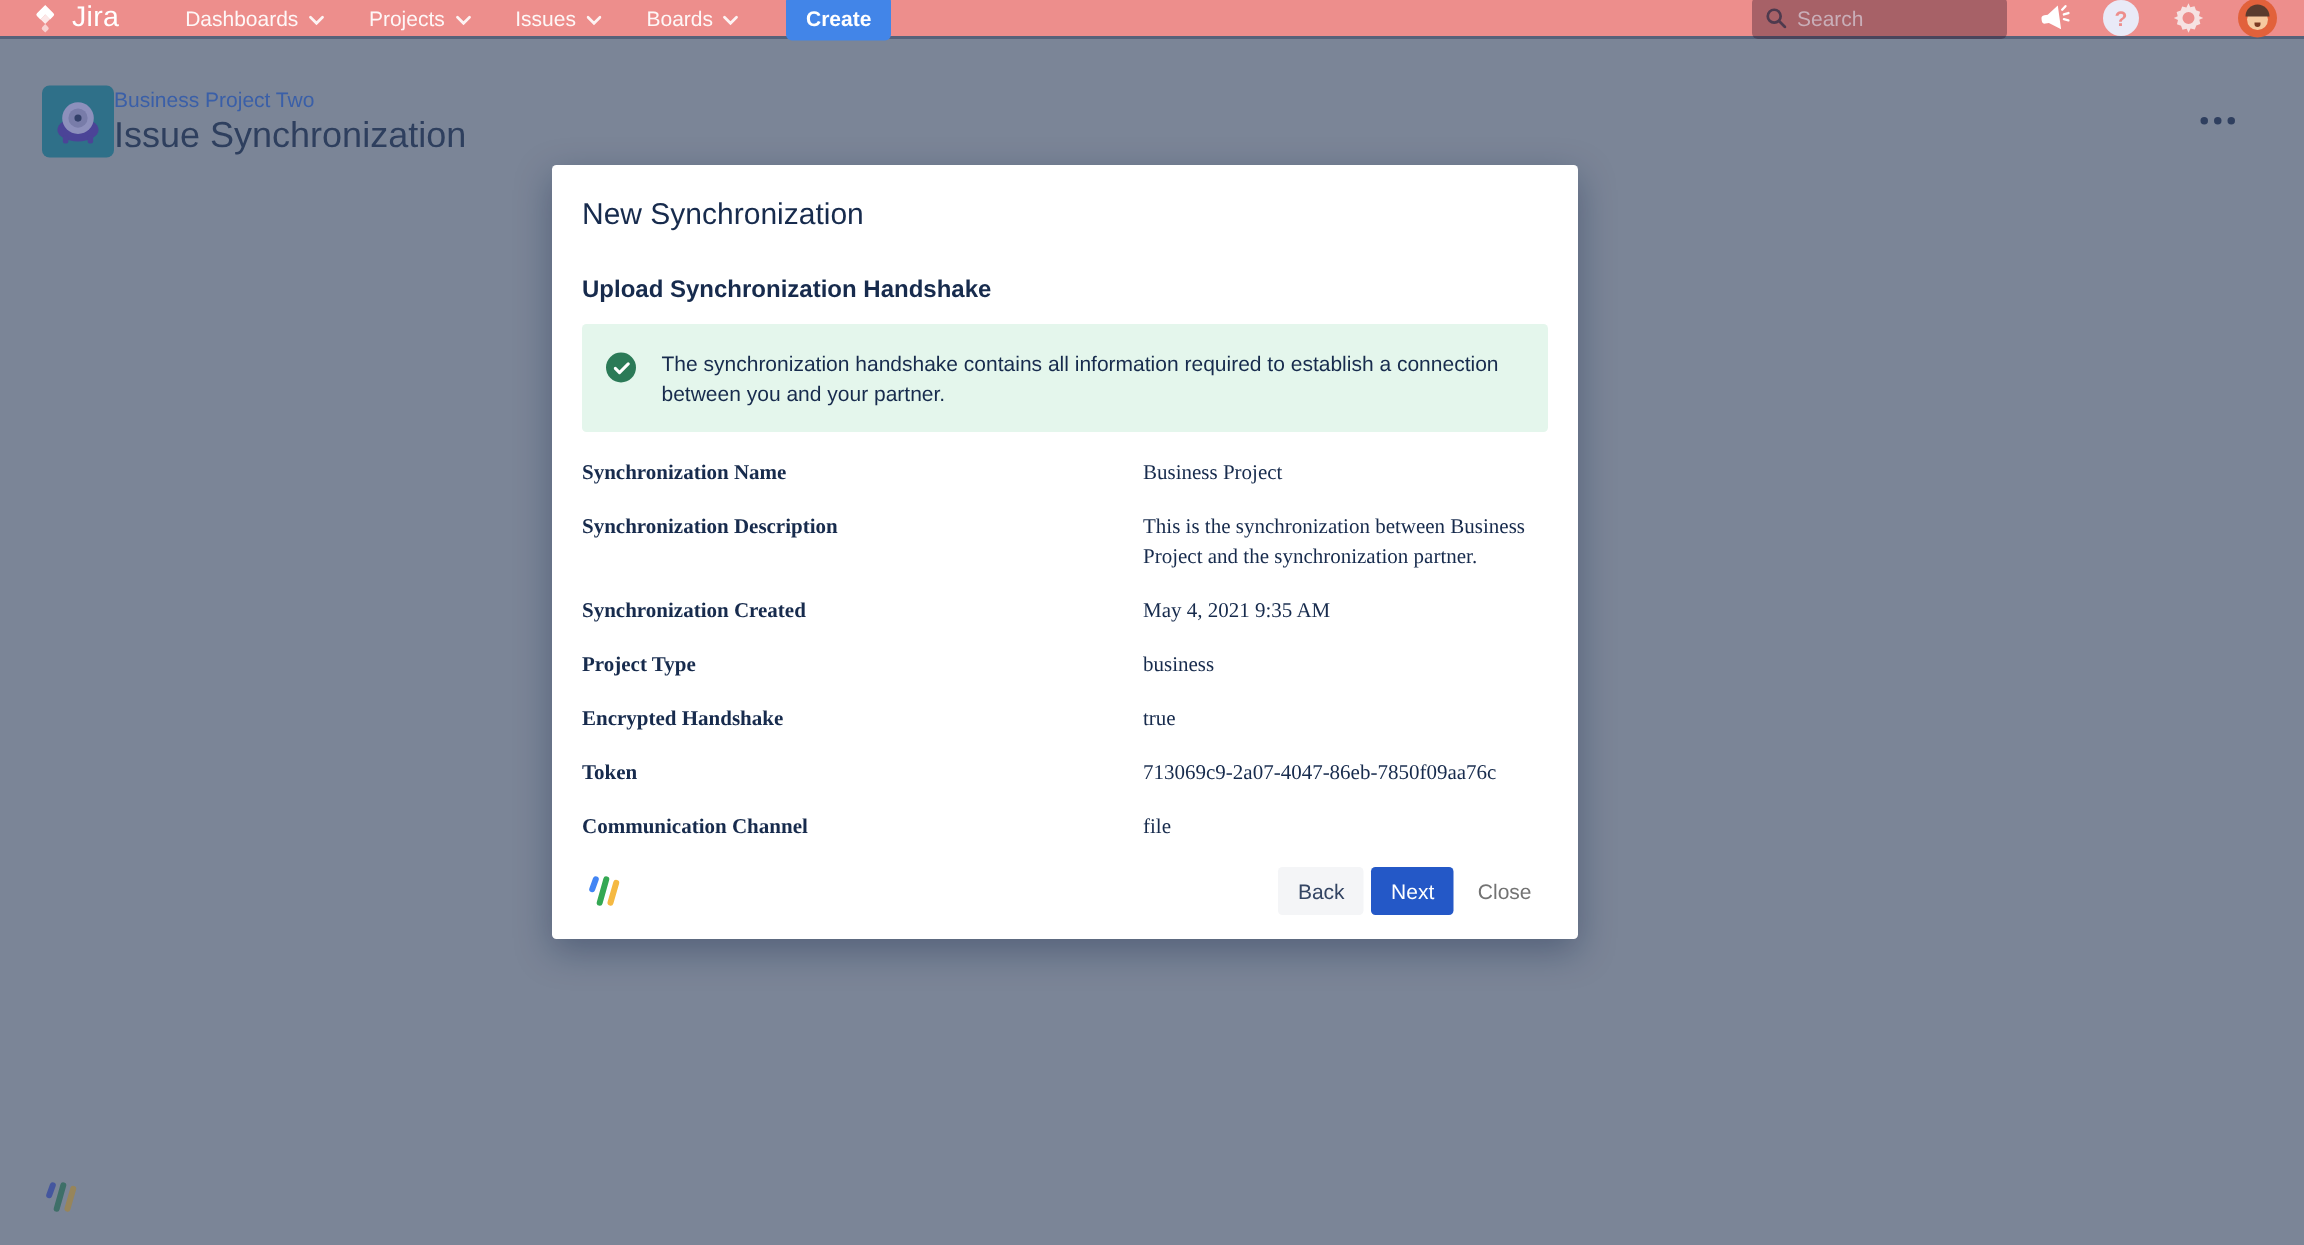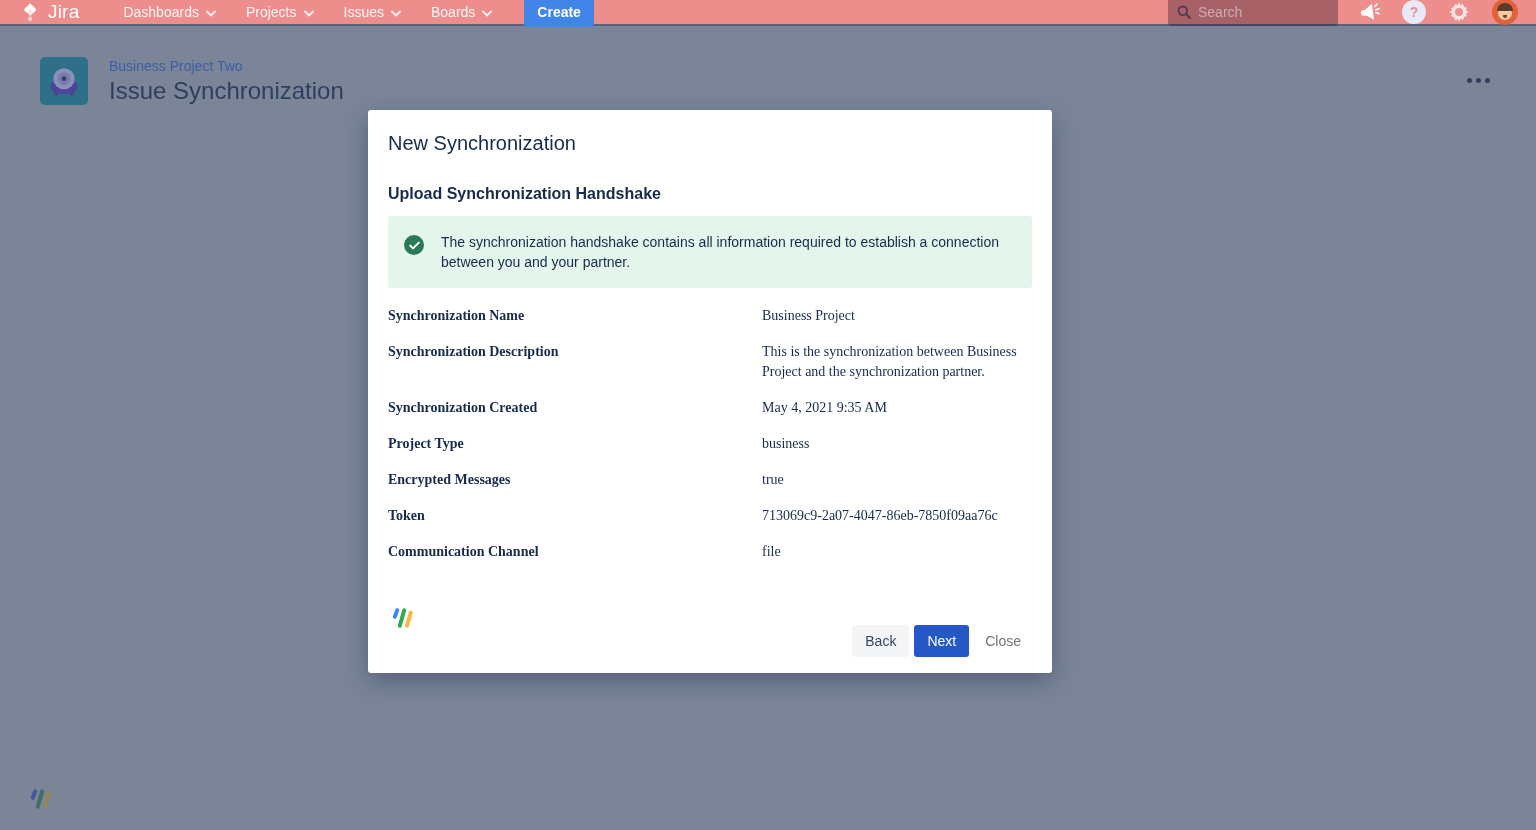--- a/index.html
+++ b/index.html
@@ -49,21 +49,21 @@
   }
   .avatar {
     width: 26px; height: 26px; border-radius: 50%;
     background: #E2613B; position: relative; overflow: hidden;
   }
   .avatar .face { position: absolute; left: 6px; top: 7px; width: 14px; height: 14px; border-radius: 50%; background: #F6C9A0; }
   .avatar .hair { position: absolute; left: 5px; top: 4px; width: 16px; height: 8px; border-radius: 8px 8px 0 0; background: #5A3B2E; }
   .avatar .mouth { position: absolute; left: 11px; top: 16px; width: 4px; height: 2.5px; border-radius: 0 0 4px 4px; background: #7C3A23; }
 
   
-  .page-header { position: absolute; top: 57px; left: 40px; display: flex; align-items: center; gap: 21px; }
+  .page-header { position: absolute; top: 57px; left: 28px; display: flex; align-items: center; }
   .project-avatar {
     width: 48px; height: 48px; border-radius: 5px; background: #2F7089;
     display: flex; align-items: center; justify-content: center;
   }
   .crumb { color: #3A5FA8; font-size: 14px; cursor: pointer; }
   .page-title { color: #2E3F5E; font-size: 24px; font-weight: 500; margin-top: 3px; }
   .more-btn {
     position: absolute; top: 72px; right: 40px;
     background: none; border: none; cursor: pointer;
     display: flex; gap: 4px; padding: 6px;
@@ -91,21 +91,21 @@
   .info-text { color: #172B4D; font-size: 14px; line-height: 20px; max-width: 690px; }
 
   .fields { margin-top: 18px; }
   .field-row { display: flex; margin-bottom: 16px; font-family: Liberation Serif, serif; }
   .field-label { flex: 0 0 374px; color: #172B4D; font-size: 14px; font-weight: 700; line-height: 20px; }
   .field-value { color: #172B4D; font-size: 14px; line-height: 20px; max-width: 382px; }
 
   .modal-footer { margin-top: 14px; display: flex; align-items: center; }
   .footer-logo { display: flex; align-items: center; }
   .footer-buttons { margin-left: auto; display: flex; align-items: center; gap: 5px; }
-  .btn { font-family: "Liberation Sans", sans-serif; font-size: 14px; border: none; border-radius: 3px; height: 32px; padding: 0 13px; cursor: pointer; margin-top: 47px; }
+  .btn { font-family: "Liberation Sans", sans-serif; font-size: 14px; border: none; border-radius: 3px; height: 32px; padding: 0 13px; cursor: pointer; }
   .btn-back { background: #F4F5F7; color: #344563; }
   .btn-next { background: #2458C7; color: #fff; }
   .btn-close { background: transparent; color: #737373; padding: 0 11px; }
 
   
   .page-logo { position: absolute; left: 26px; bottom: 16px; }
 </style>
 </head>
 <body>
 
@@ -234,21 +234,21 @@
     </div>
     <div class="field-row">
       <div class="field-label">Synchronization Created</div>
       <div class="field-value">May 4, 2021 9:35 AM</div>
     </div>
     <div class="field-row">
       <div class="field-label">Project Type</div>
       <div class="field-value">business</div>
     </div>
     <div class="field-row">
-      <div class="field-label">Encrypted Messages</div>
+      <div class="field-label">Encrypted Handshake</div>
       <div class="field-value">true</div>
     </div>
     <div class="field-row">
       <div class="field-label">Token</div>
       <div class="field-value">713069c9-2a07-4047-86eb-7850f09aa76c</div>
     </div>
     <div class="field-row">
       <div class="field-label">Communication Channel</div>
       <div class="field-value">file</div>
     </div>

